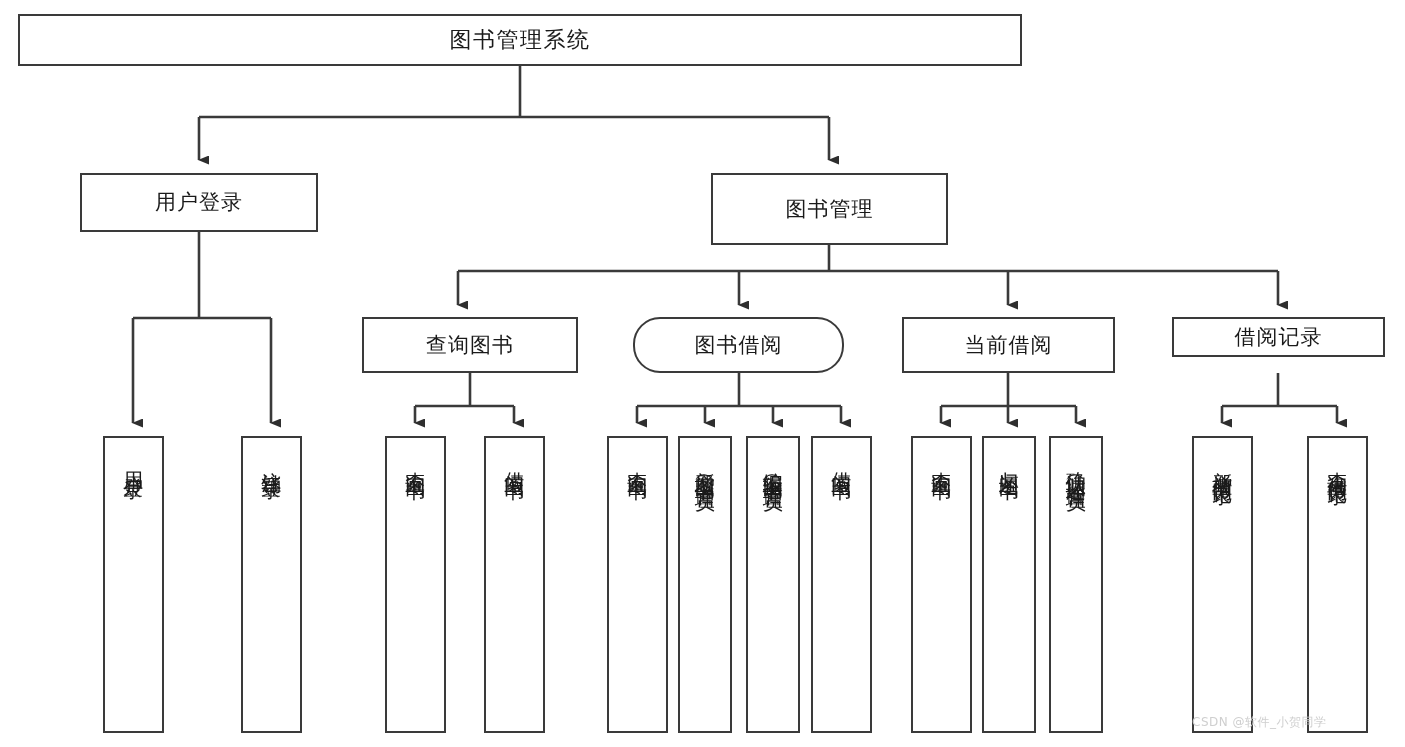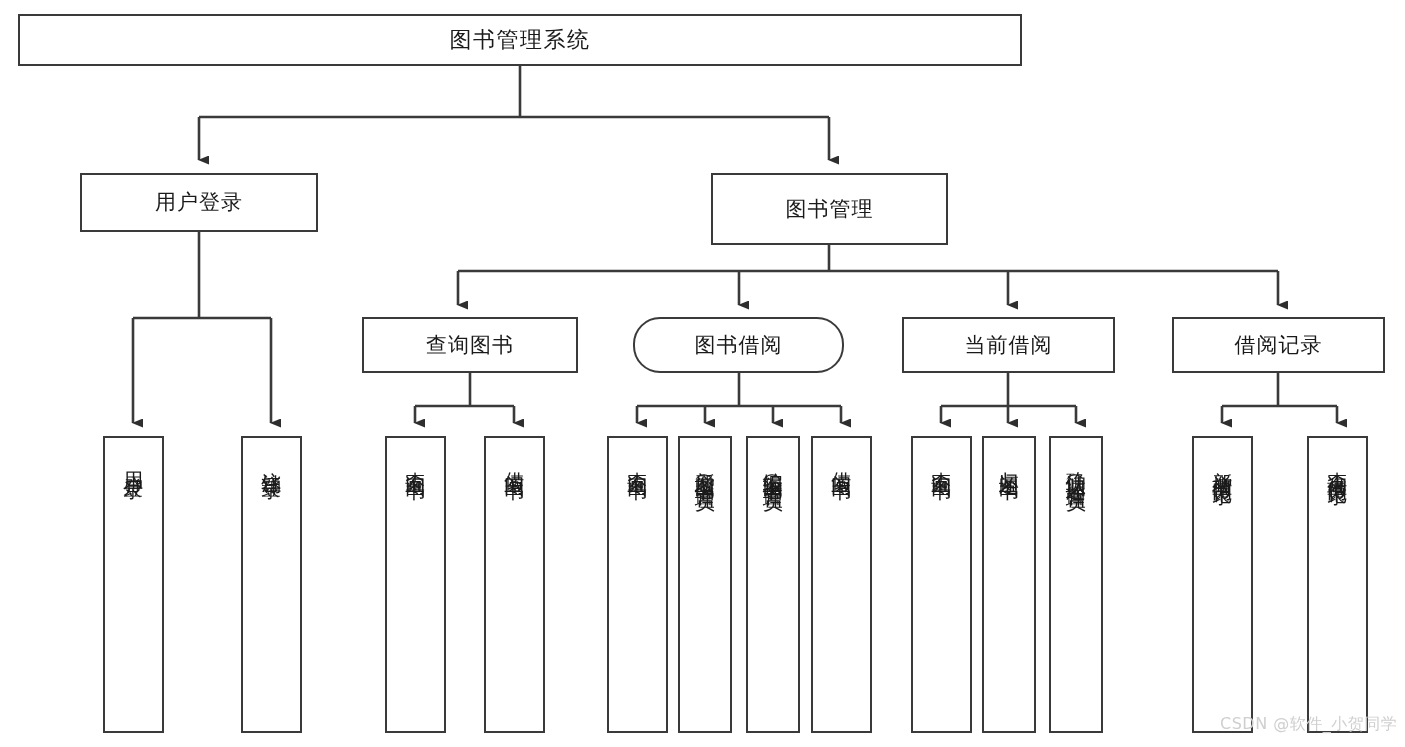--- a/index.html
+++ b/index.html
@@ -9,22 +9,22 @@
   svg.wires{position:absolute;left:0;top:0;width:1405px;height:747px;}
   .node{position:absolute;box-sizing:border-box;background:#ffffff;
         border:2.5px solid #3a3a3a;display:flex;align-items:center;
         justify-content:center;color:#1a1a1a;}
   .node .lbl{display:block;text-align:right;line-height:1.18;font-family:Liberation Serif, serif;}
   .node.horiz .lbl{font-size:21px;letter-spacing:1px;}
   .node.root .lbl{font-size:22px;letter-spacing:1.5px;}
   .node.leaf{align-items:flex-start;justify-content:center;padding-top:18px;}
   .node.leaf .lbl{writing-mode:vertical-rl;text-orientation:upright;
         font-size:20px;line-height:1.22;letter-spacing:3px;white-space:nowrap;}
-  #watermark{position:absolute;left:1192px;top:714px;font-size:16px;
-        color:#cfcfcf;letter-spacing:0.5px;white-space:nowrap;margin-left:28px;}
+  #watermark{position:absolute;left:1192px;top:714px;font-size:12px;
+        color:#cfcfcf;letter-spacing:0.5px;white-space:nowrap;}
 </style>
 </head>
 <body>
 
 <div id="stage">
 
   <svg class="wires" viewBox="0 0 1405 747" xmlns="http://www.w3.org/2000/svg">
     <defs>
       <marker id="arr" markerWidth="9" markerHeight="11" refX="4.5" refY="10" orient="auto" markerUnits="userSpaceOnUse">
         <path d="M0,0 L9,0 L4.5,11 Z" fill="#2e2e2e"></path>
@@ -87,21 +87,21 @@
 
   <div class="node horiz" style="left:362px;top:317px;width:216px;height:56px;">
     <span class="lbl">查询图书</span>
   </div>
   <div class="node horiz" style="left:633px;top:317px;width:211px;height:56px;border-radius:27px;">
     <span class="lbl">图书借阅</span>
   </div>
   <div class="node horiz" style="left:902px;top:317px;width:213px;height:56px;">
     <span class="lbl">当前借阅</span>
   </div>
-  <div class="node horiz" style="left:1172px;top:317px;width:213px;height:56px;">
+  <div class="node horiz" style="left:1172px;top:317px;width:213px;height:40px;">
     <span class="lbl">借阅记录</span>
   </div>
 
   <div class="node leaf" style="left:103px;top:436px;width:61px;height:297px;">
     <span class="lbl">用户登录</span>
   </div>
   <div class="node leaf" style="left:241px;top:436px;width:61px;height:297px;">
     <span class="lbl">注销登录</span>
   </div>
 

